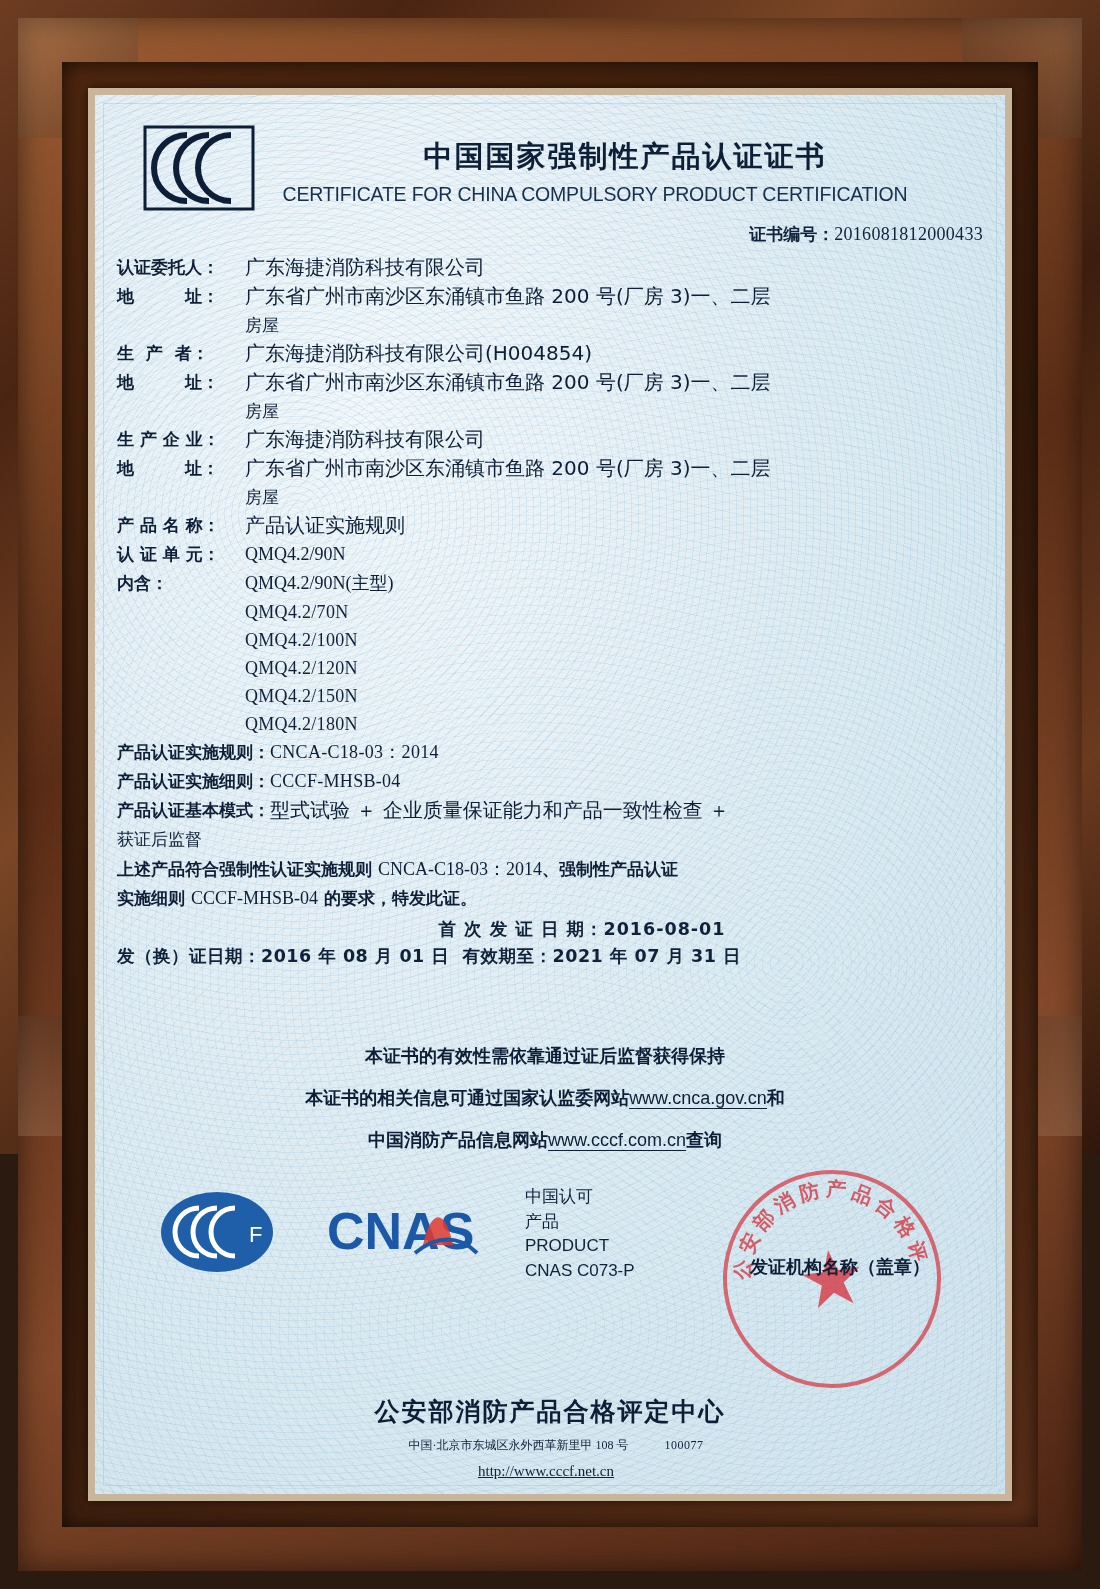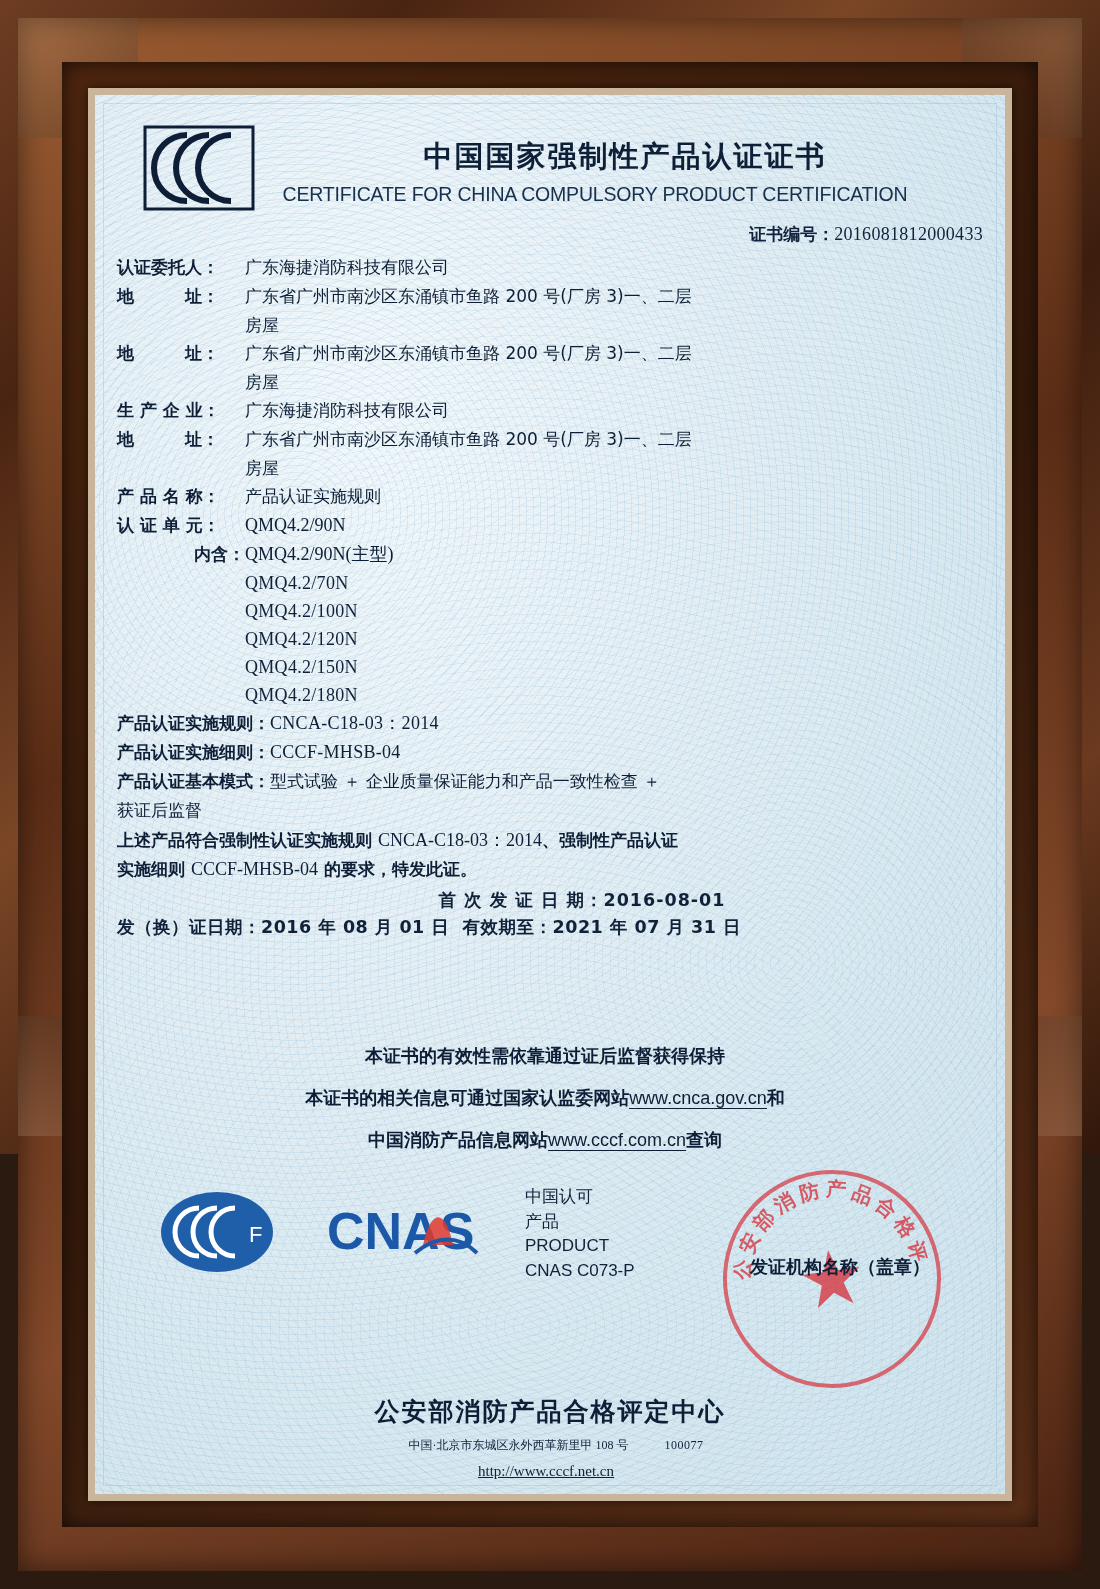--- a/index.html
+++ b/index.html
@@ -145,21 +145,21 @@
     font-family: "DejaVu Sans", "Liberation Sans", sans-serif;
     font-weight: bold;
     font-size: 17px;
     color: #0d1e36;
     white-space: pre;
   }
   .lbl.wide { flex: 0 0 150px; }
   .val {
     flex: 1 1 auto;
     font-family: "DejaVu Sans", "Liberation Sans", sans-serif;
-    font-size: 17px;
+    font-size: 20px;
     color: #0d1e36;
   }
   .val.serif {
     font-family: "Liberation Serif", serif;
     font-size: 18px;
   }
   .cont {
     margin-left: 128px;
     font-family: "DejaVu Sans", sans-serif;
     font-size: 17px;
@@ -358,20 +358,24 @@
           <div class="lbl">认证委托人：</div>
           <div class="val">广东海捷消防科技有限公司</div>
         </div>
 
         <div class="row">
           <div class="lbl">地　　　址：</div>
           <div class="val">广东省广州市南沙区东涌镇市鱼路 200 号(厂房 3)一、二层</div>
         </div>
         <div class="cont">房屋</div>
 
+        <div class="row">
+          <div class="lbl">生  产  者：</div>
+          <div class="val">广东海捷消防科技有限公司(H004854)</div>
+        </div>
 
         <div class="row">
           <div class="lbl">地　　　址：</div>
           <div class="val">广东省广州市南沙区东涌镇市鱼路 200 号(厂房 3)一、二层</div>
         </div>
         <div class="cont">房屋</div>
 
         <div class="row">
           <div class="lbl">生 产 企 业：</div>
           <div class="val">广东海捷消防科技有限公司</div>
@@ -387,21 +391,21 @@
           <div class="lbl">产 品 名 称：</div>
           <div class="val">产品认证实施规则</div>
         </div>
 
         <div class="row">
           <div class="lbl">认 证 单 元：</div>
           <div class="val serif">QMQ4.2/90N</div>
         </div>
 
         <div class="row">
-          <div class="lbl" style="text-align:right;padding-right:0;">内含：</div>
+          <div class="lbl" style="padding-right:0;">内含：</div>
           <div class="val serif">QMQ4.2/90N(主型)</div>
         </div>
         <div class="unit-line">QMQ4.2/70N</div>
         <div class="unit-line">QMQ4.2/100N</div>
         <div class="unit-line">QMQ4.2/120N</div>
         <div class="unit-line">QMQ4.2/150N</div>
         <div class="unit-line">QMQ4.2/180N</div>
 
         <div class="row">
           <div class="lbl wide">产品认证实施规则：</div>

